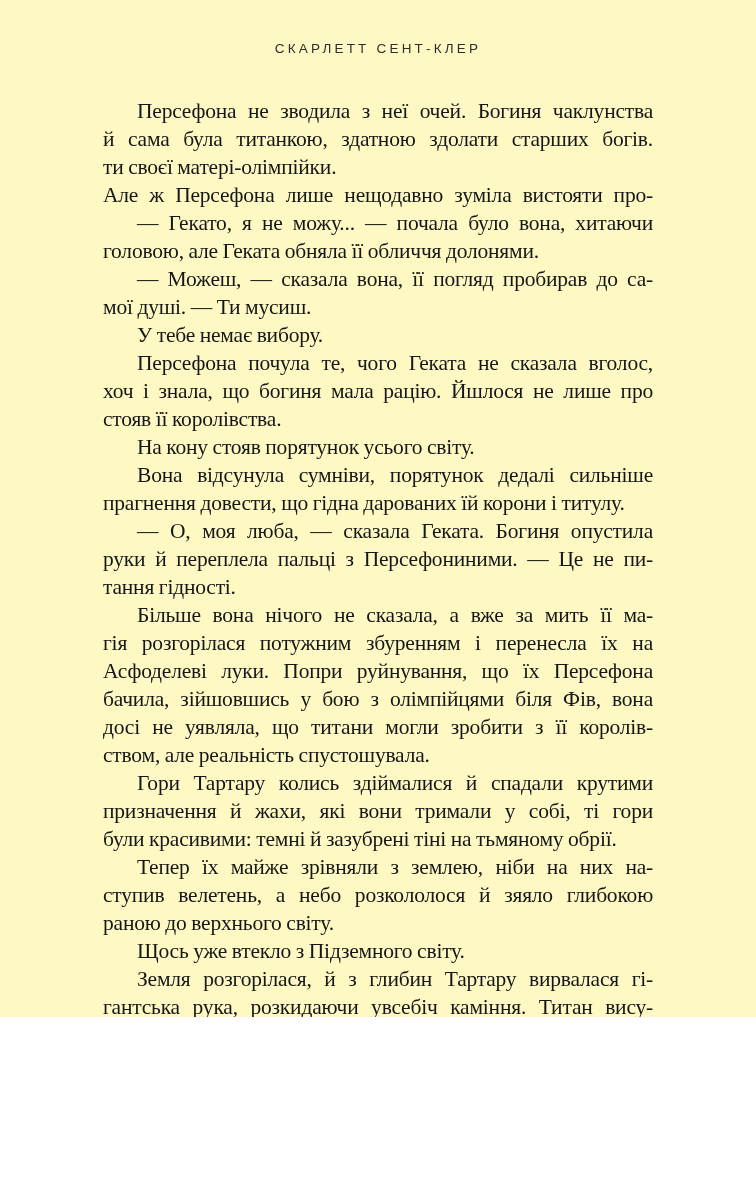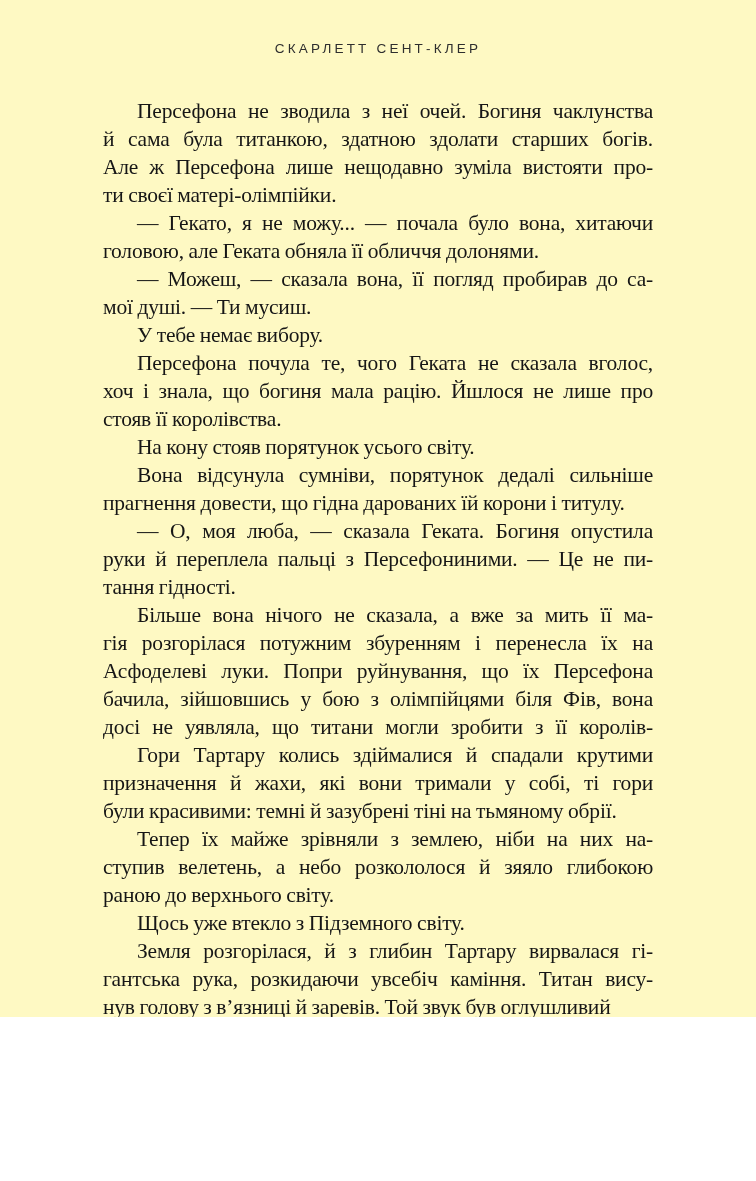--- a/index.html
+++ b/index.html
@@ -68,22 +68,22 @@
 </head>
 <body>
 
 <div class="page">
   <div class="running-header">СКАРЛЕТТ СЕНТ-КЛЕР</div>
 
   <div class="text-block">
       <div class="paragraph">
         <div class="line first">Персефона не зводила з неї очей. Богиня чаклунства</div>
         <div class="line">й сама була титанкою, здатною здолати старших богів.</div>
+        <div class="line last">ти своєї матері-олімпійки.</div>
         <div class="line">Але ж Персефона лише нещодавно зуміла вистояти про-</div>
-        <div class="line last">ти своєї матері-олімпійки.</div>
       </div>
       <div class="paragraph">
         <div class="line first">— Гекато, я не можу... — почала було вона, хитаючи</div>
         <div class="line last">головою, але Геката обняла її обличчя долонями.</div>
       </div>
       <div class="paragraph">
         <div class="line first">— Можеш, — сказала вона, її погляд пробирав до са-</div>
         <div class="line last">мої душі. — Ти мусиш.</div>
       </div>
       <div class="paragraph italic">
@@ -105,20 +105,21 @@
         <div class="line first">— О, моя люба, — сказала Геката. Богиня опустила</div>
         <div class="line">руки й переплела пальці з Персефониними. — Це не пи-</div>
         <div class="line last">тання гідності.</div>
       </div>
       <div class="paragraph">
         <div class="line first">Більше вона нічого не сказала, а вже за мить її ма-</div>
         <div class="line">гія розгорілася потужним збуренням і перенесла їх на</div>
         <div class="line">Асфоделеві луки. Попри руйнування, що їх Персефона</div>
         <div class="line">бачила, зійшовшись у бою з олімпійцями біля Фів, вона</div>
         <div class="line">досі не уявляла, що титани могли зробити з її королів-</div>
+        <div class="line last">ством, але реальність спустошувала.</div>
       </div>
       <div class="paragraph">
         <div class="line first">Гори Тартару колись здіймалися й спадали крутими</div>
         <div class="line">призначення й жахи, які вони тримали у собі, ті гори</div>
         <div class="line last">були красивими: темні й зазубрені тіні на тьмяному обрії.</div>
       </div>
       <div class="paragraph">
         <div class="line first">Тепер їх майже зрівняли з землею, ніби на них на-</div>
         <div class="line">ступив велетень, а небо розкололося й зяяло глибокою</div>
         <div class="line last">раною до верхнього світу.</div>

